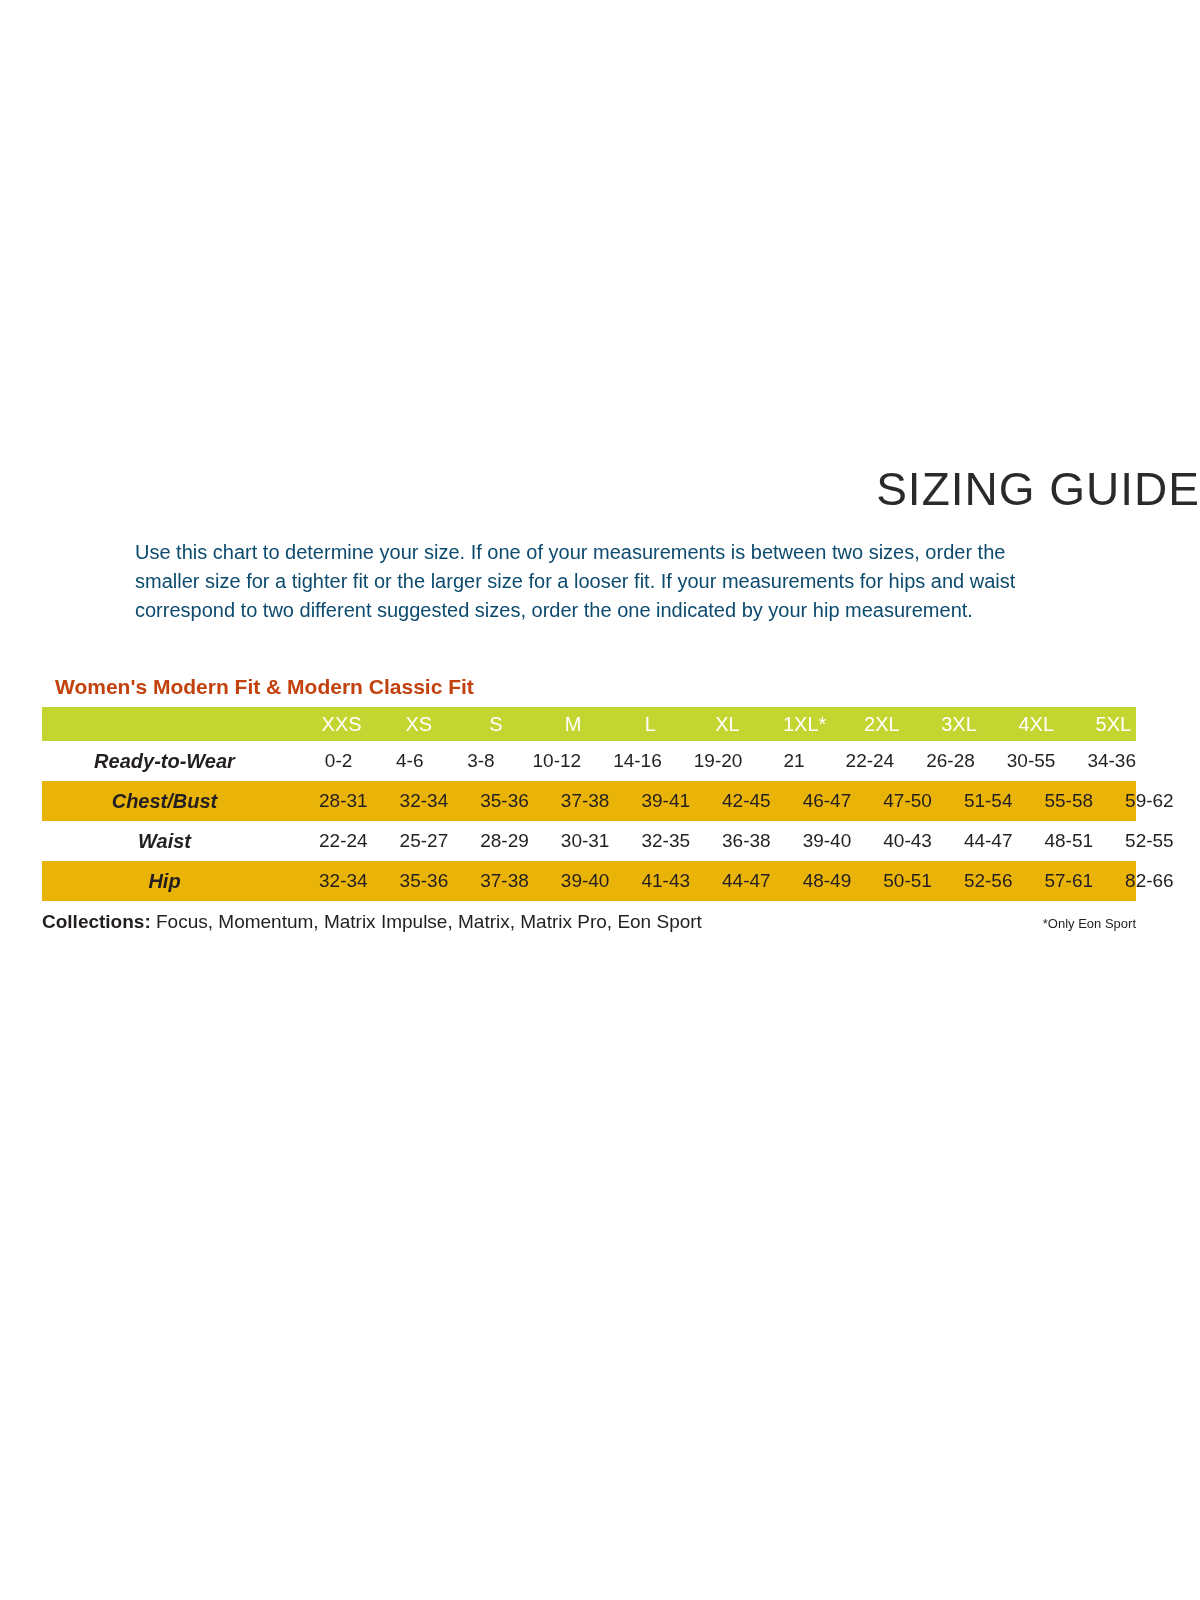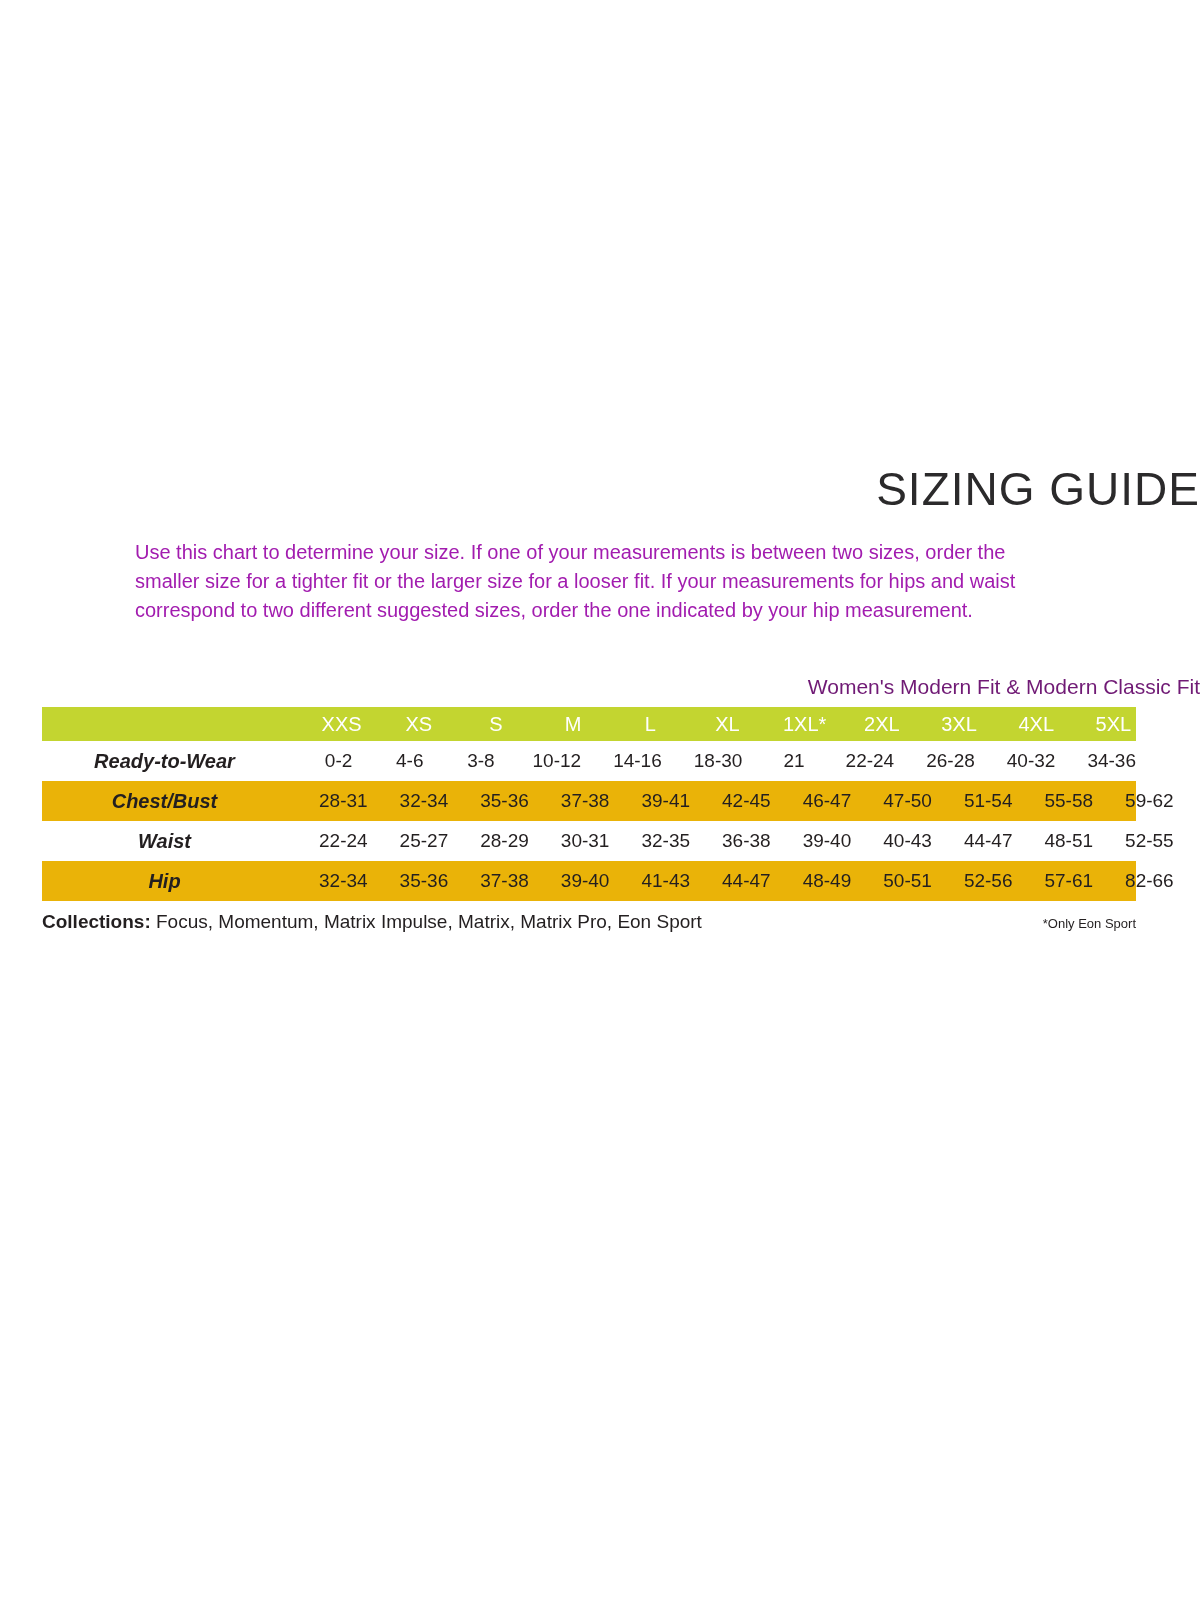--- a/index.html
+++ b/index.html
@@ -20,28 +20,27 @@
     font-size: 46px;
     font-weight: 500;
     letter-spacing: 1px;
     color: #2b2a2b;
   }
   .intro {
     margin: 22px auto 0 auto;
     width: 930px;
     font-size: 20px;
     line-height: 1.45;
-    color: #a21caf;
+    color: #0c4a6e;
   }
   .section-title {
     margin: 50px 0 8px 55px;
     font-size: 21px;
-    font-weight: normal;
-    color: #701a75;
-    text-align: right;
+    font-weight: bold;
+    color: #c2410c;
   }
   .size-table {
     margin-left: 42px;
     width: 1094px;
   }
   .row {
     display: grid;
     grid-template-columns: 245px repeat(11, 1fr);
     align-items: center;
     gap: 32px;
@@ -110,25 +109,25 @@
         <div class="cell">5XL</div>
       </div>
     <div id="table-body">
         <div class="row data">
           <div class="cell label-cell">Ready-to-Wear</div>
           <div class="cell">0-2</div>
           <div class="cell">4-6</div>
           <div class="cell">3-8</div>
           <div class="cell">10-12</div>
           <div class="cell">14-16</div>
-          <div class="cell">18-30</div>
+          <div class="cell">19-20</div>
           <div class="cell">21</div>
           <div class="cell">22-24</div>
           <div class="cell">26-28</div>
-          <div class="cell">40-32</div>
+          <div class="cell">30-55</div>
           <div class="cell">34-36</div>
         </div>
         <div class="row data alt">
           <div class="cell label-cell">Chest/Bust</div>
           <div class="cell">28-31</div>
           <div class="cell">32-34</div>
           <div class="cell">35-36</div>
           <div class="cell">37-38</div>
           <div class="cell">39-41</div>
           <div class="cell">42-45</div>

